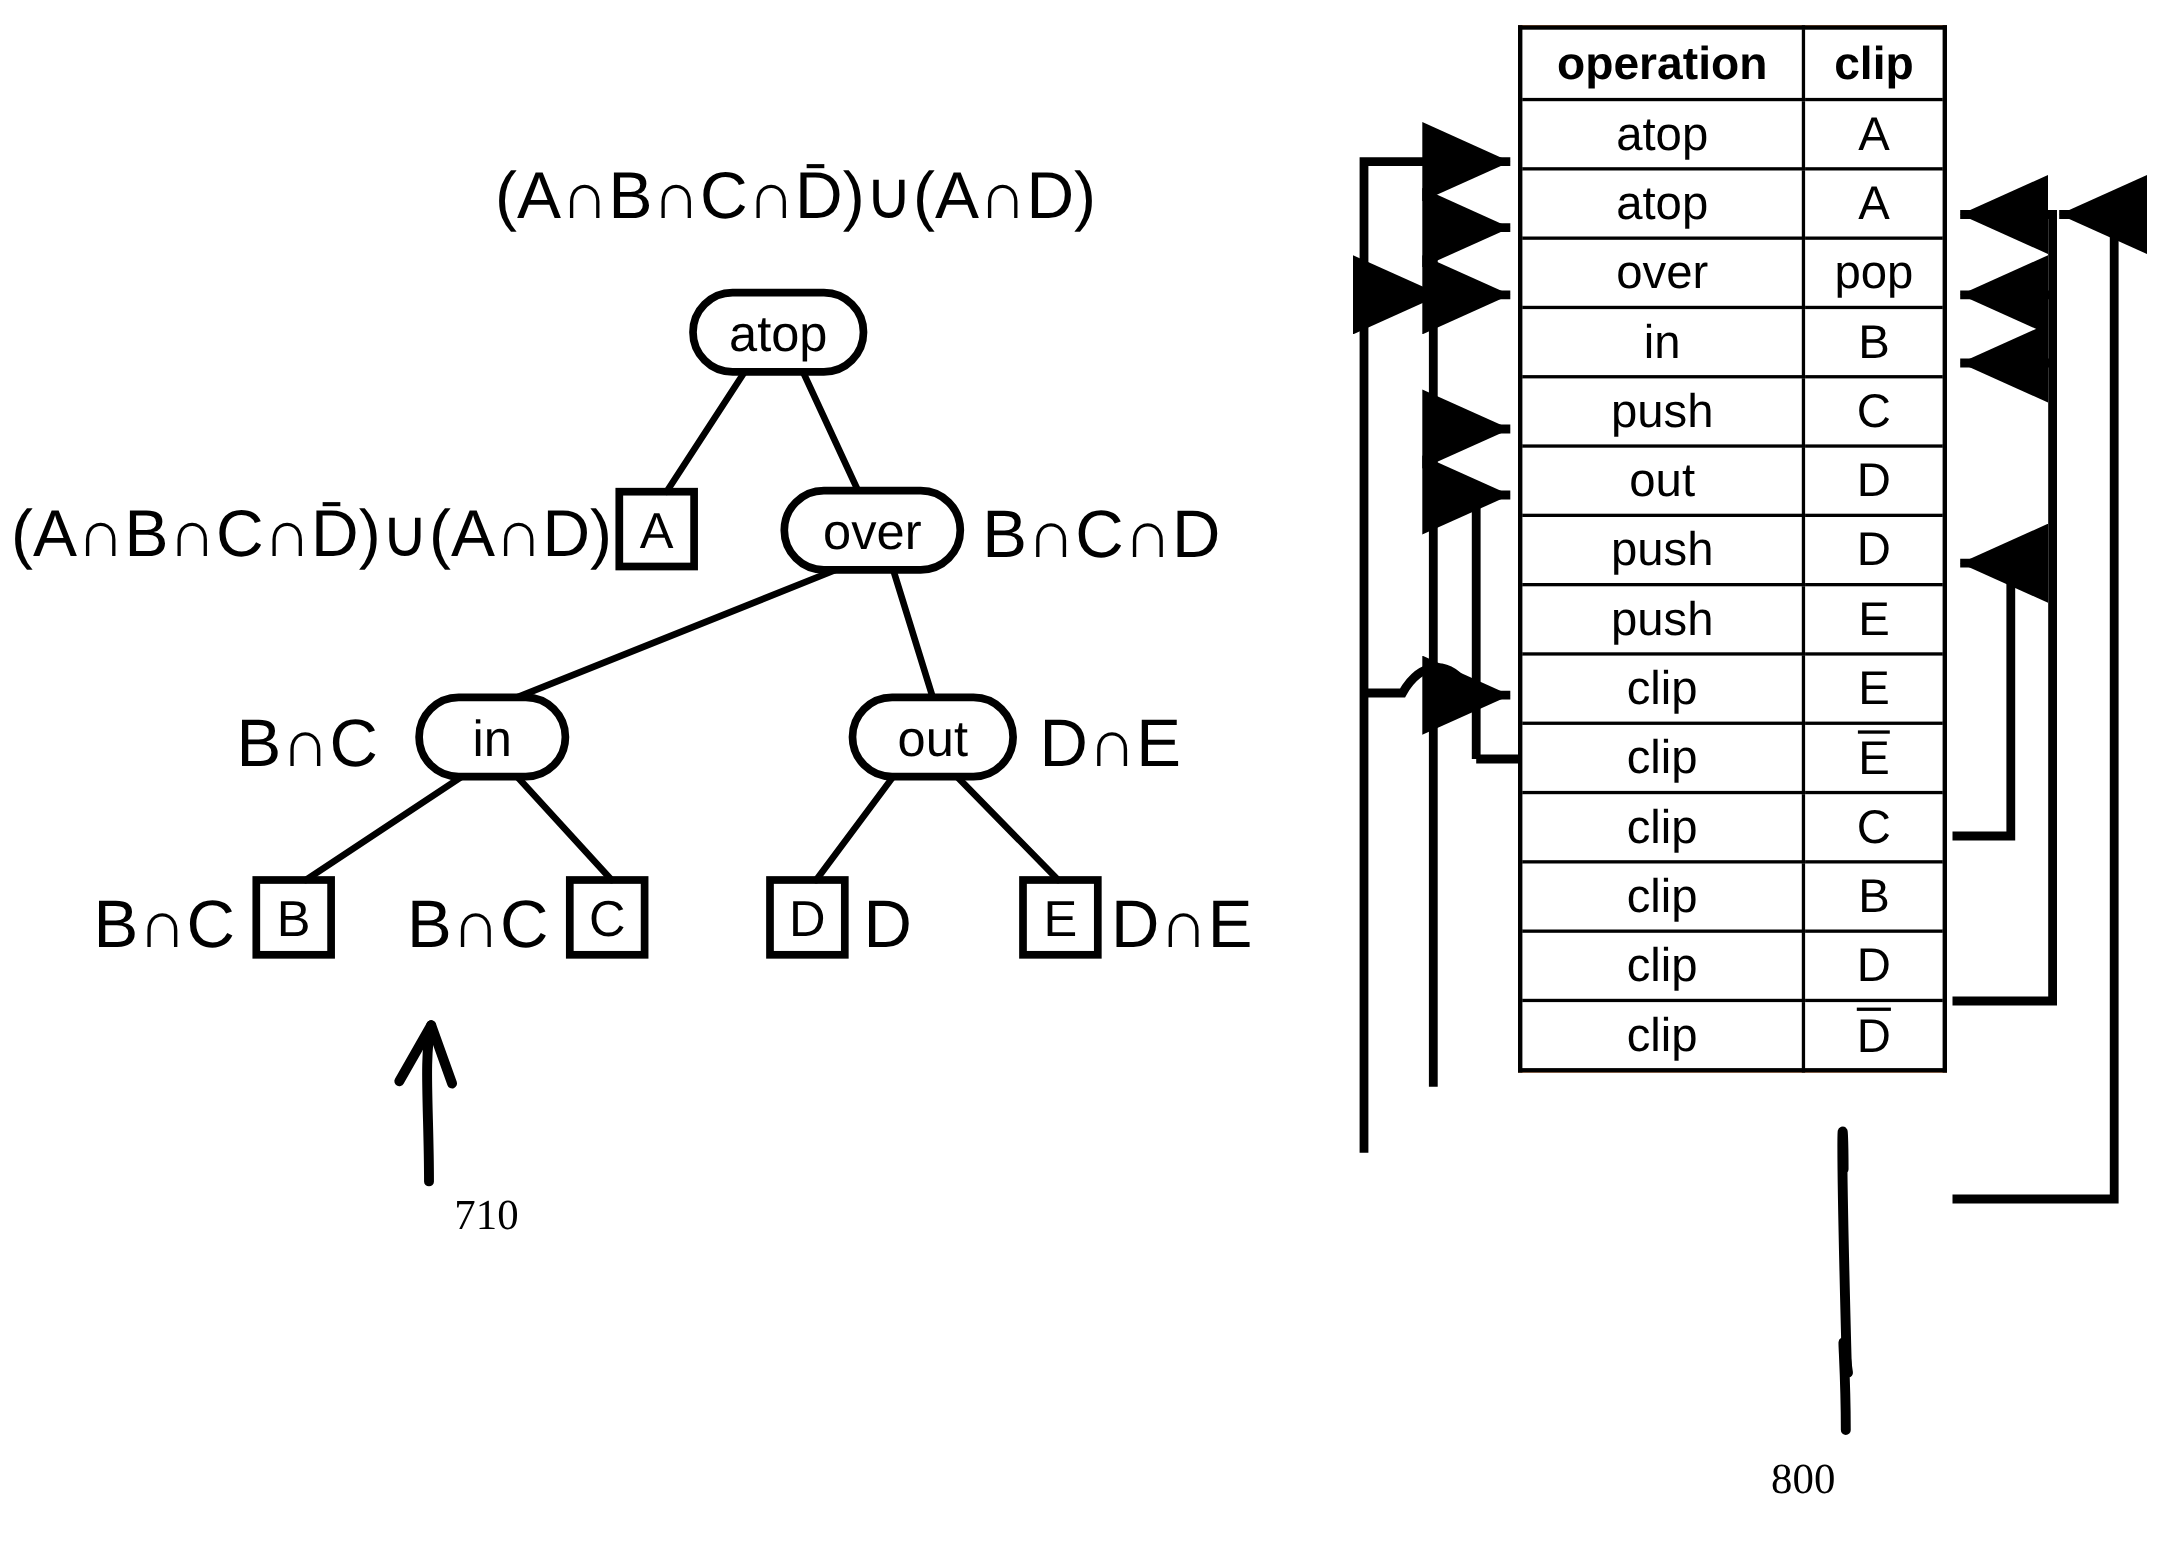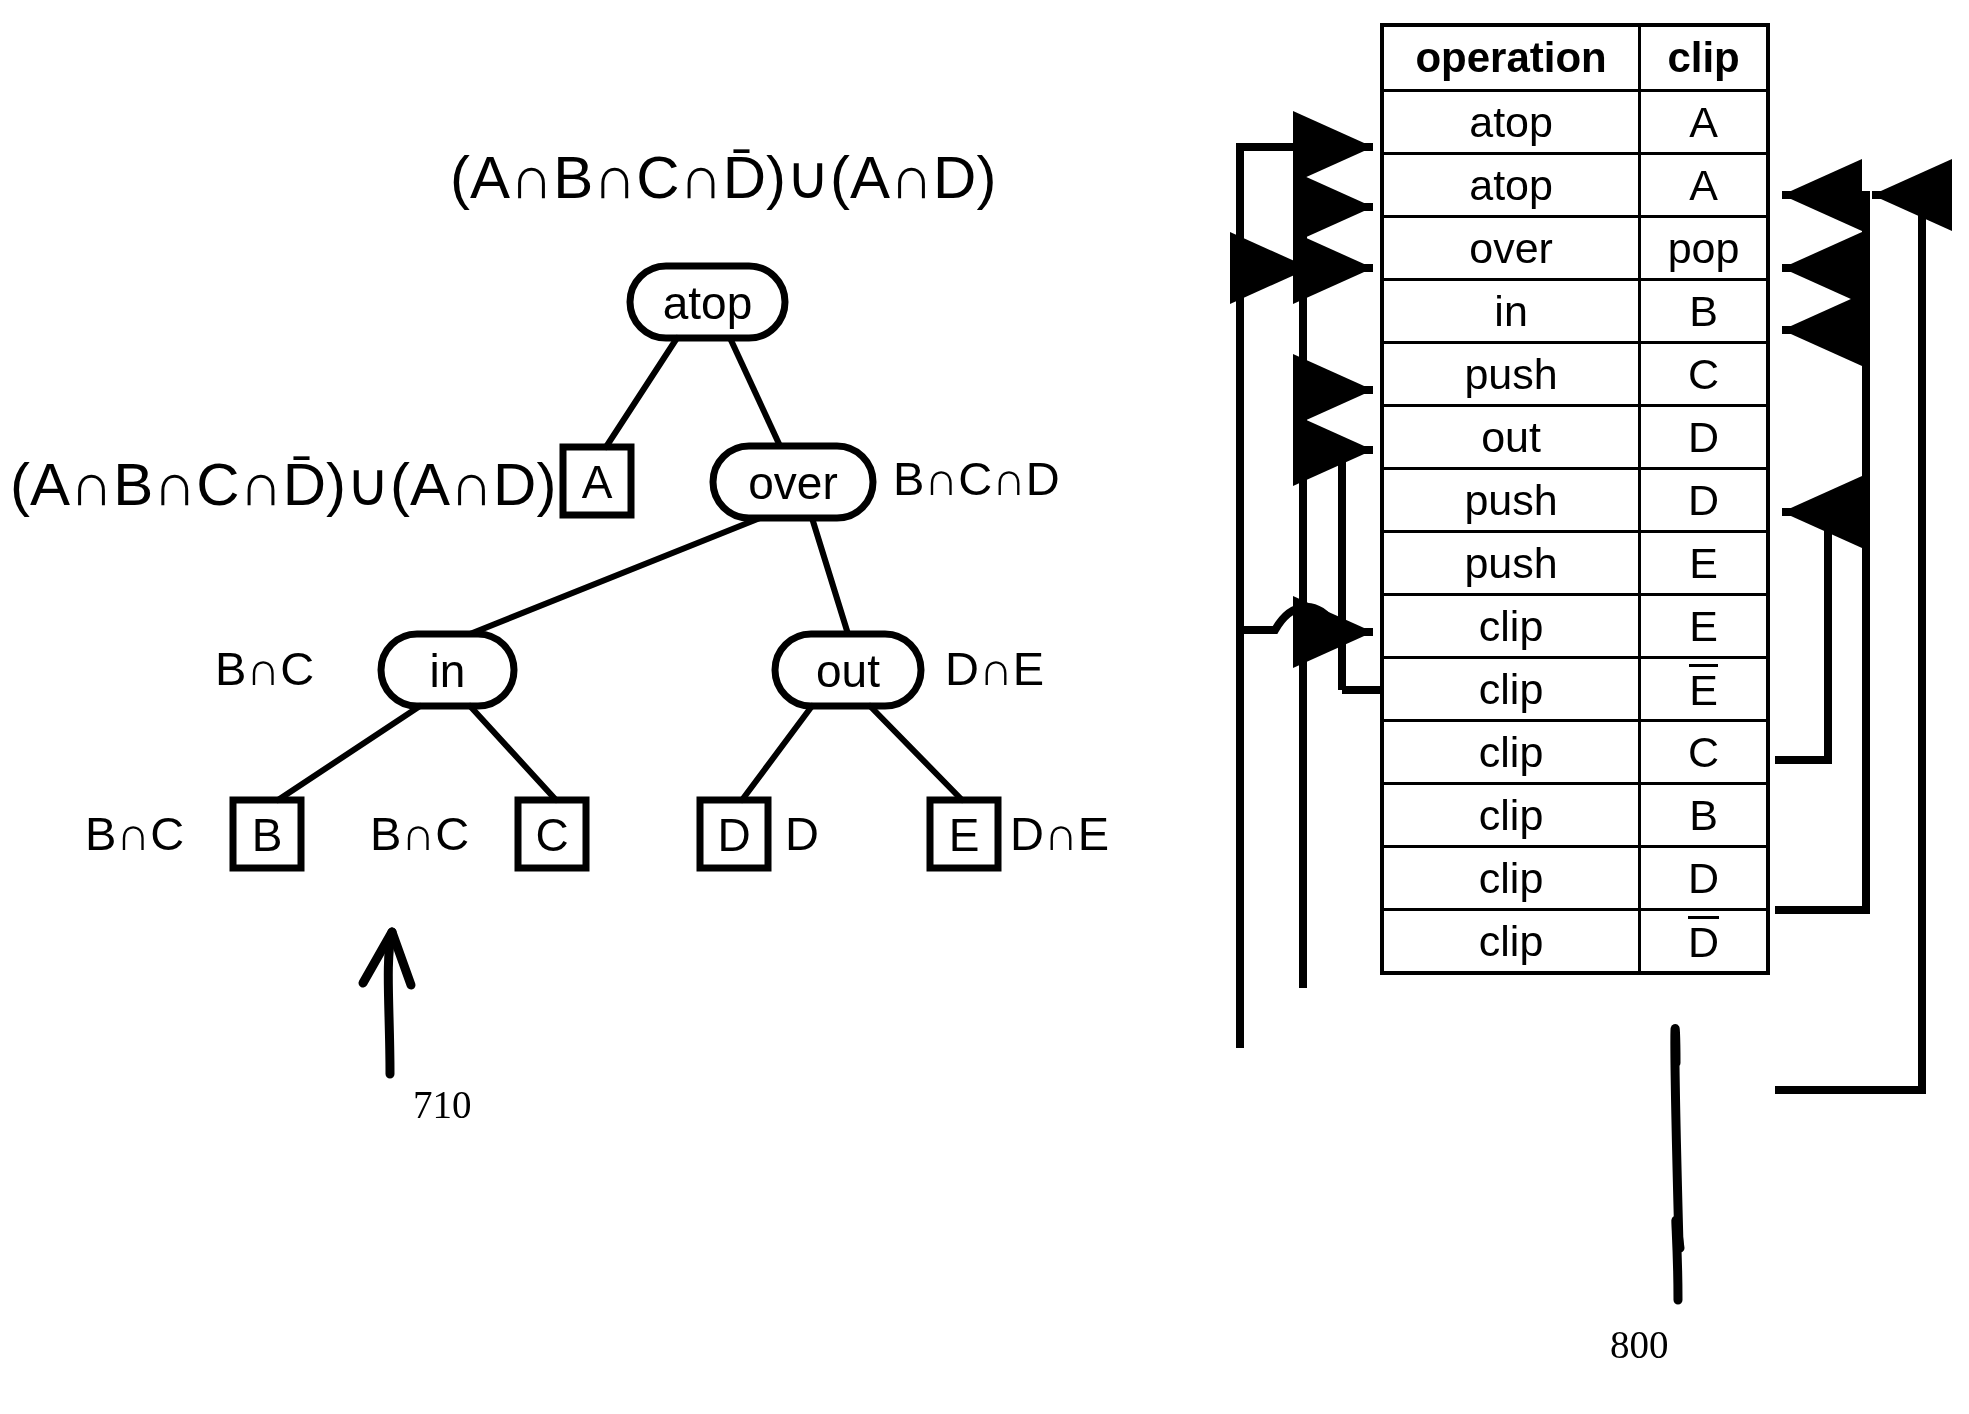--- a/index.html
+++ b/index.html
@@ -52,21 +52,21 @@
     position: absolute;
     font-family: "Liberation Sans", sans-serif;
     font-size: 60px;
     line-height: 1;
     white-space: nowrap;
     color: #000;
   }
   .side-label {
     position: absolute;
     font-family: "Liberation Sans", sans-serif;
-    font-size: 47px;
+    font-size: 61px;
     line-height: 1;
     white-space: nowrap;
     color: #000;
   }
   .ref-num {
     position: absolute;
     font-family: "Liberation Serif", serif;
     font-size: 39px;
     line-height: 1;
     white-space: nowrap;

